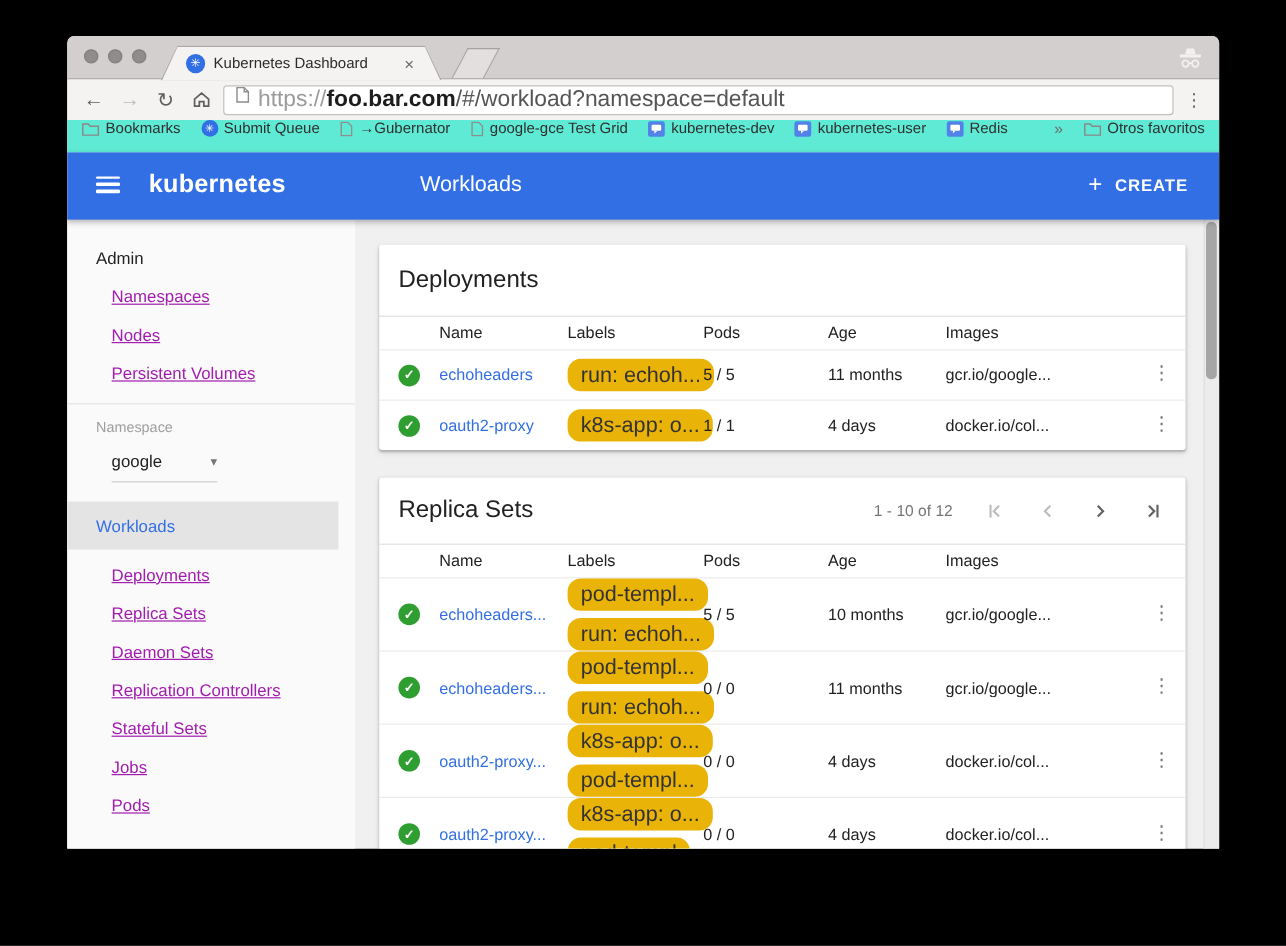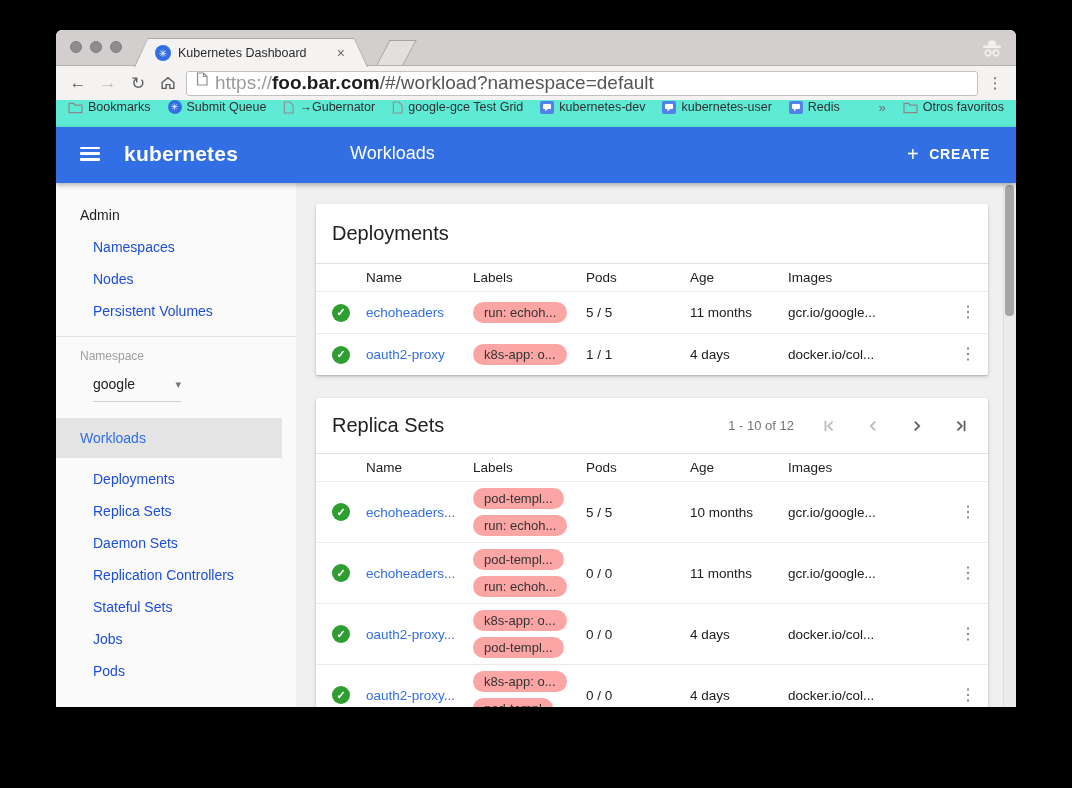--- a/index.html
+++ b/index.html
@@ -57,21 +57,21 @@
   .logo{font-size:21px;font-weight:700;margin-left:24px;letter-spacing:.2px;}
   .pagetitle{font-size:18px;font-weight:400;margin-left:112px;}
   .createbtn{margin-left:auto;display:flex;align-items:center;gap:10px;font-size:14px;
     font-weight:600;letter-spacing:.7px;cursor:pointer;}
   .createbtn .plus{font-size:20px;font-weight:400;line-height:1;}
 
   .appbody{position:relative;display:flex;height:636px;background:#f0f0f0;overflow:hidden;}
 
   .sidebar{width:240px;background:#fafafa;padding-top:16px;font-size:14px;flex:0 0 auto;}
   .side-head{padding:7px 24px;color:#222;font-weight:500;height:32px;display:flex;align-items:center;}
-  .side-item{padding:0 24px 0 37px;color:#1d4ed8;height:32px;display:flex;align-items:center;cursor:pointer;}
+  .side-item{padding:0 24px 0 37px;color:#a21caf;height:32px;display:flex;align-items:center;cursor:pointer;text-decoration:underline;}
   .side-div{border-top:1px solid #e4e4e4;margin:9px 0 6px;}
   .ns-label{padding:6px 24px 0;font-size:12px;color:#9e9e9e;height:24px;}
   .ns-select{margin:9px 24px 0 37px;width:88px;display:flex;align-items:center;justify-content:space-between;
     border-bottom:1px solid #cfcfcf;padding-bottom:9px;color:#212121;font-weight:500;cursor:pointer;}
   .ns-caret{color:#757575;font-size:11px;}
   .side-selected{margin-top:16px;margin-right:14px;height:40px;background:#e4e4e4;color:#326fe4;
     display:flex;align-items:center;padding:0 24px;cursor:pointer;}
   .side-sub{margin-top:5px;}
 
   .content{flex:1;padding:21px 28px 0 20px;overflow:hidden;}
@@ -87,21 +87,21 @@
   .trow{display:grid;grid-template-columns:34px 107px 113px 104px 98px 1fr 40px;
     align-items:center;padding-left:16px;border-top:1px solid #ebebeb;}
   .trow.thead{border-top:none;height:27px;color:#757575;font-size:13px;}
   .card1 .trow.data{height:42px;}
   .card2 .trow.data{height:61px;}
   .cell{font-size:13.5px;color:#212121;white-space:nowrap;overflow:hidden;}
   .cell.link{color:#326fe4;cursor:pointer;}
   .okicon{width:18px;height:18px;border-radius:50%;background:#2e9e30;color:#fff;display:flex;
     align-items:center;justify-content:center;font-size:11px;font-weight:700;}
   .chipcol{display:flex;flex-direction:column;gap:6px;align-items:flex-start;}
-  .chip{background:#fca5a5;border-radius:11px;padding:3px 11px;font-size:13px;color:#333;white-space:nowrap;}
+  .chip{background:#eab308;border-radius:11px;padding:3px 11px;font-size:18px;color:#333;white-space:nowrap;}
   .rowmenu{text-align:center;color:#757575;font-size:16px;letter-spacing:0;cursor:pointer;line-height:1.05;}
 
   .scrollbar{position:absolute;right:0;top:0;width:13px;height:100%;background:#ececec;
     border-left:1px solid #dedede;}
   .thumb{position:absolute;top:2px;right:2px;width:9px;height:131px;background:#a6a6a6;border-radius:4px;}
 </style>
 </head>
 <body>
 
 <div class="window">

